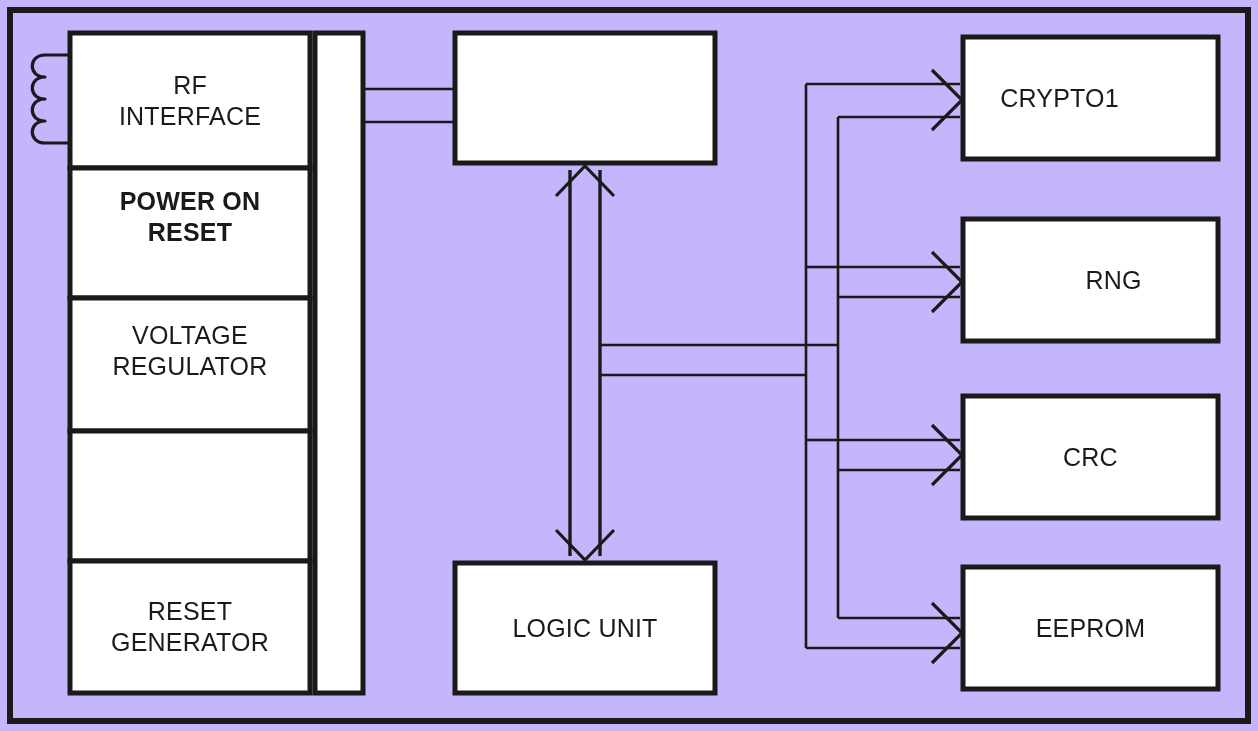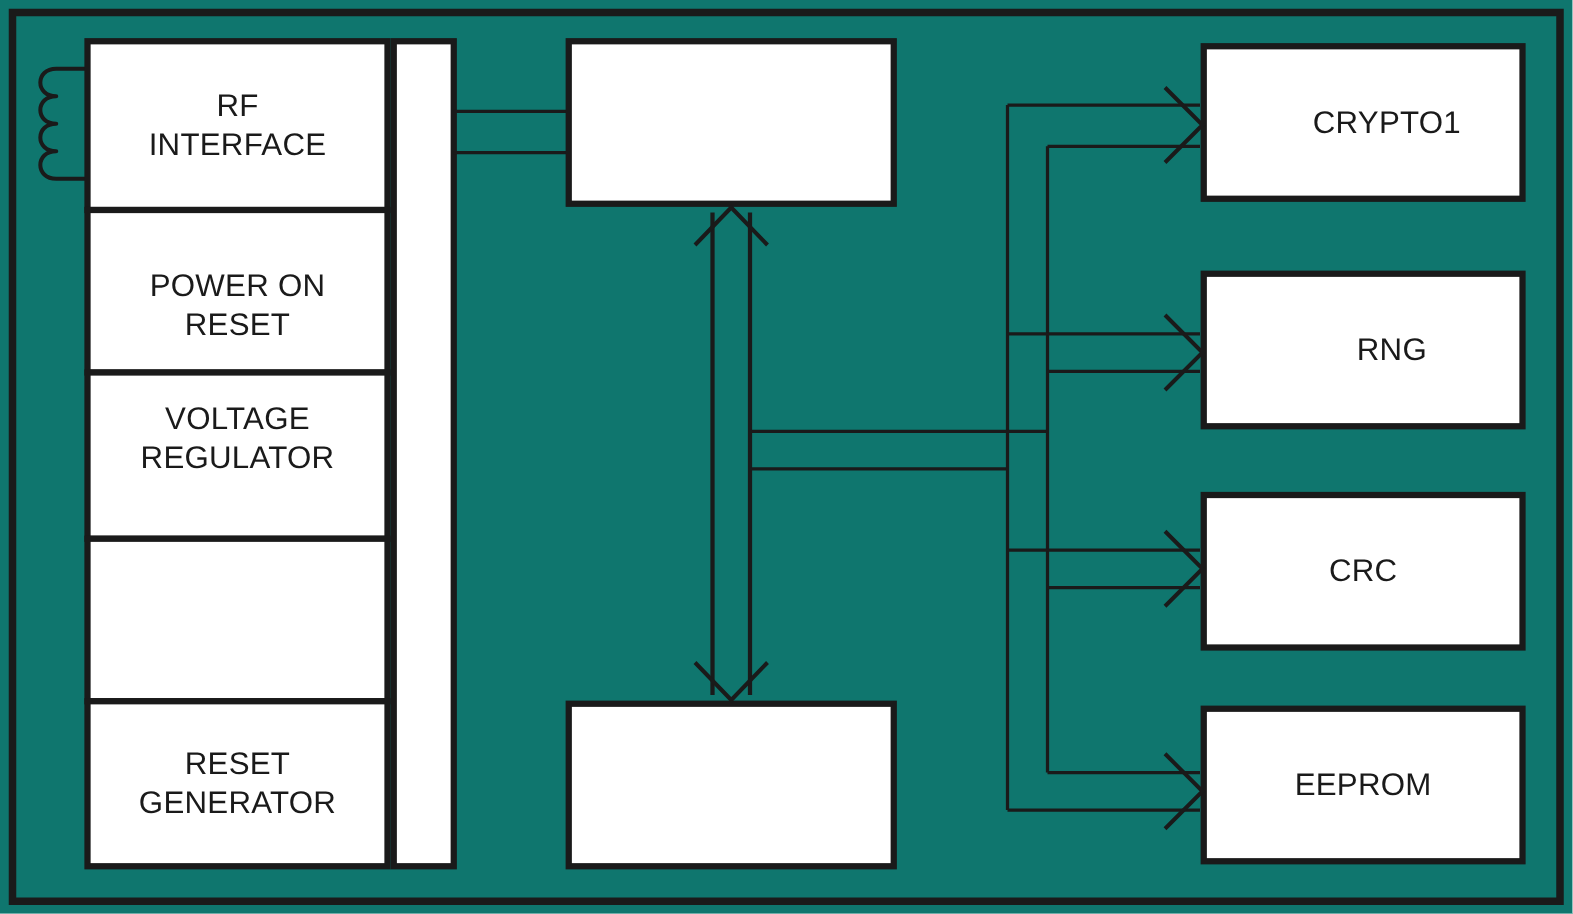--- a/index.html
+++ b/index.html
@@ -10,21 +10,21 @@
   }
   body {
     width: 1258px;
     height: 731px;
     font-family: "Liberation Sans", sans-serif;
   }
   #diagram-root {
     position: relative;
     width: 1258px;
     height: 731px;
-    background: #0f766e;
+    background: #c4b5fd;
     overflow: hidden;
   }
   svg.canvas {
     position: absolute;
     left: 0;
     top: 0;
     width: 1258px;
     height: 731px;
     display: block;
   }
@@ -169,26 +169,27 @@
       <path class="arrowhead" d="M 932 425 L 962 455 L 932 485"></path>
     </g>
     <g>
       <path class="arrowhead" d="M 932 603 L 962 633 L 932 663"></path>
     </g>
 
   </svg>
 
   <div class="lbl" style="left:70px;  top:33px;  width:240px; height:135px;">RF
 INTERFACE</div>
-  <div class="lbl" style="left:70px;  top:180px; width:240px; height:130px;">POWER ON
+  <div class="lbl" style="left:70px;  top:152px; width:240px; height:130px;font-weight:bold;">POWER ON
 RESET</div>
   <div class="lbl" style="left:70px;  top:284px; width:240px; height:133px;">VOLTAGE
 REGULATOR</div>
   <div class="lbl" style="left:70px;  top:561px; width:240px; height:132px;">RESET
 GENERATOR</div>
 
+  <div class="lbl" style="left:455px; top:563px; width:260px; height:130px;">LOGIC UNIT</div>
 
-  <div class="lbl" style="left:982px; top:37px;  width:255px; height:122px;">CRYPTO1</div>
+  <div class="lbl" style="left:932px; top:37px;  width:255px; height:122px;">CRYPTO1</div>
   <div class="lbl" style="left:986px; top:219px; width:255px; height:122px;">RNG</div>
   <div class="lbl" style="left:963px; top:396px; width:255px; height:122px;">CRC</div>
   <div class="lbl" style="left:963px; top:567px; width:255px; height:122px;">EEPROM</div>
 
 </div>
 
 </body></html>

